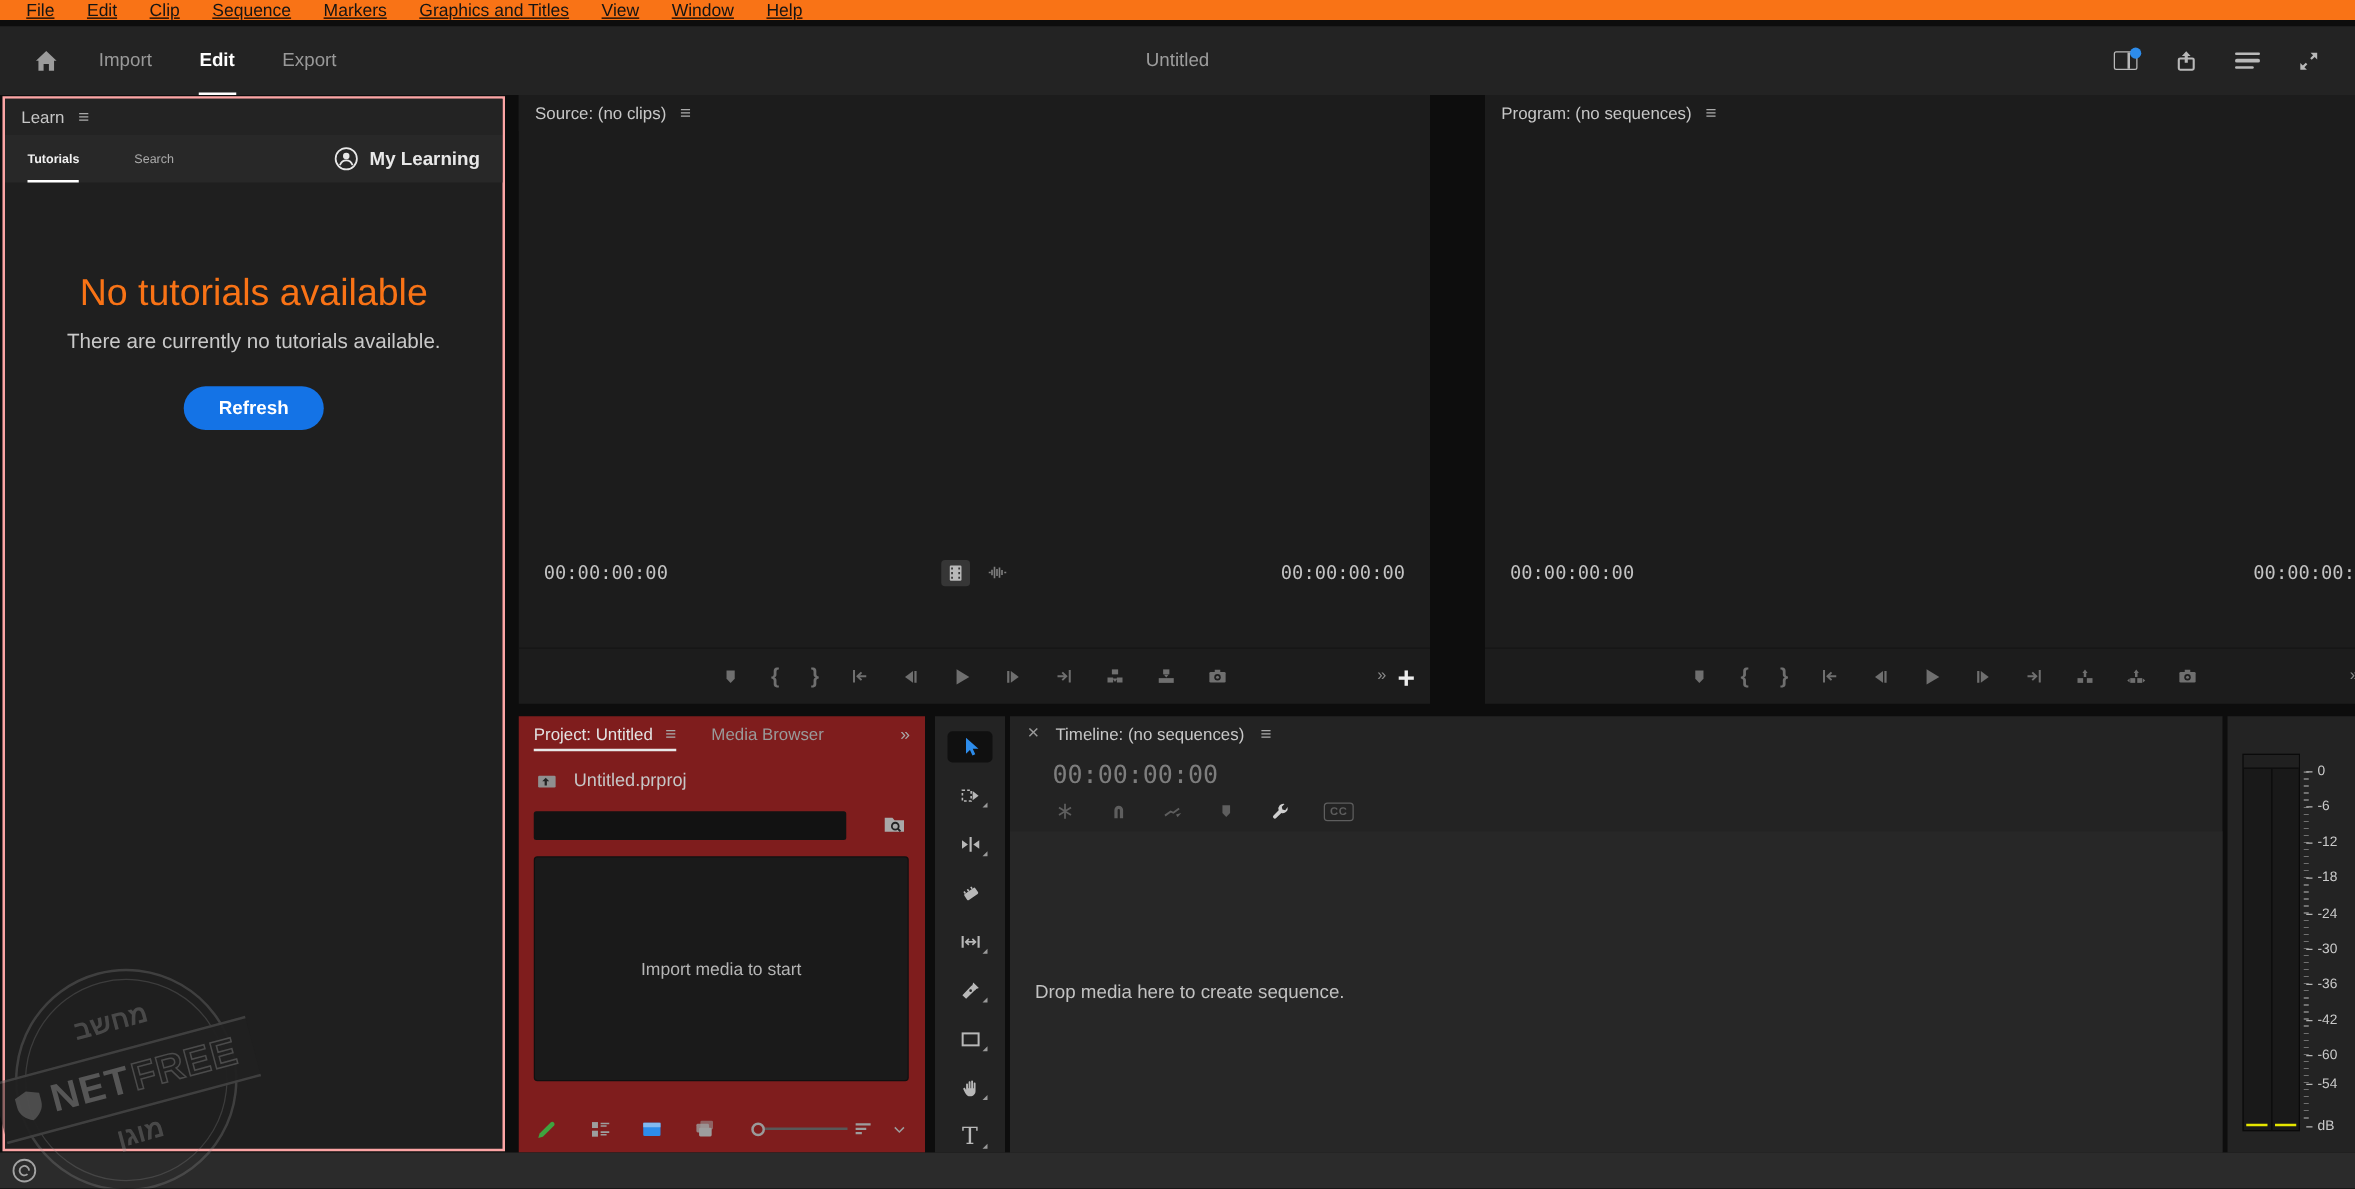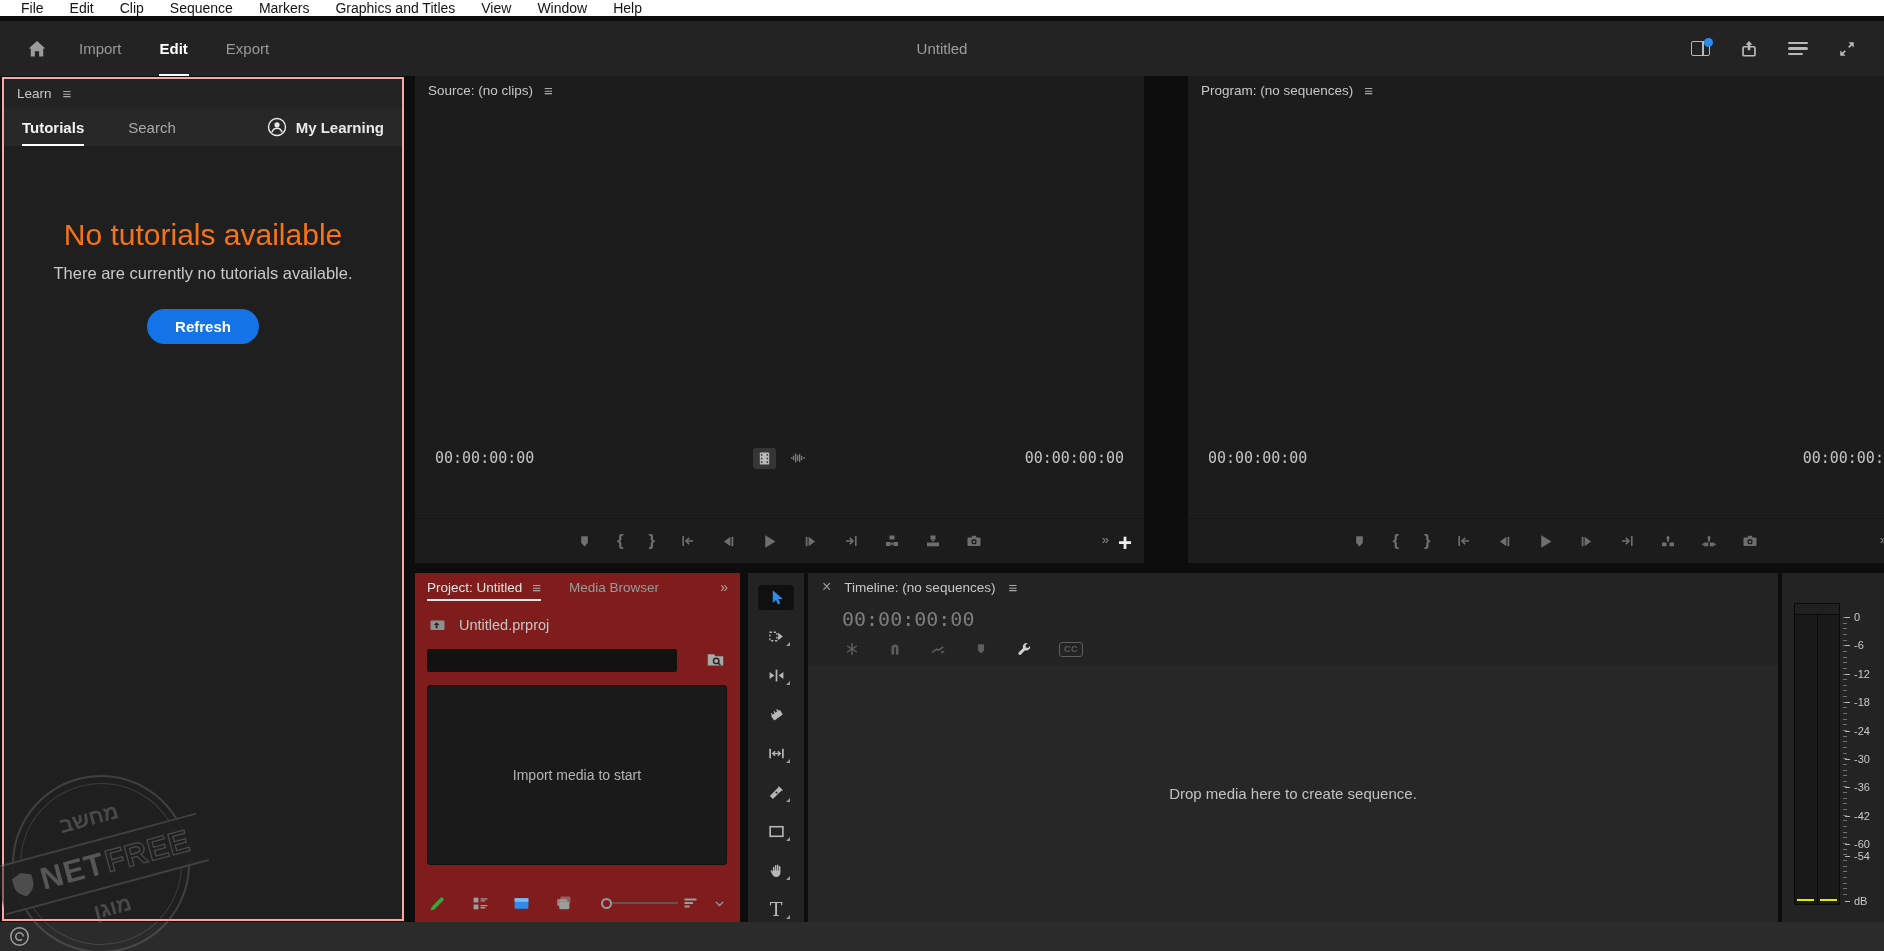--- a/index.html
+++ b/index.html
@@ -6,21 +6,21 @@
   html,body { background:#000; }
   #app {
     position:relative; width:1884px; height:951px; overflow:hidden;
     background:#0d0d0d; font-family:"Liberation Sans", sans-serif;
     -webkit-font-smoothing:antialiased; user-select:none;
   }
   svg { display:block; }
 
   
   .menubar { position:absolute; left:0; top:0; width:100%; height:16px;
-    background:#ffffff; display:flex; align-items:center; padding-left:8px; }
+    background:#f97316; display:flex; align-items:center; padding-left:8px;text-decoration:underline; }
   .menu-item { font-size:14px; color:#141414; padding:0 13px; height:100%;
     display:flex; align-items:center; cursor:default; }
 
   
   .header { position:absolute; left:0; top:21px; width:100%; height:55px;
     background:#232323; display:flex; align-items:center; }
   .home-btn { margin:0 32px 0 27px; color:#9b9b9b; }
   .htab { position:relative; height:100%; display:flex; align-items:center;
     font-size:15px; color:#999; margin-right:38px; }
   .htab.active { color:#fff; font-weight:bold; }
@@ -47,21 +47,21 @@
     font-size:13.5px; color:#c7c7c7; gap:11px; }
   .pmenu { font-size:15px; color:#a9a9a9; line-height:1; cursor:pointer; }
 
   
   .learn { left:2px; top:77px; width:402px; height:844px; background:#1f1f1f;
     border:2px solid #fca5a5; }
   .learn .phead { background:#232323; }
   .ltabs { height:38px; background:#282828; display:flex; align-items:center;
     padding:0 18px; }
   .ltab { position:relative; height:100%; display:flex; align-items:center;
-    font-size:15px; color:#a9a9a9; margin-right:44px; }
+    font-size:10px; color:#a9a9a9; margin-right:44px; }
   .ltab.active { color:#f2f2f2; font-weight:bold; }
   .ltab.active::after { content:""; position:absolute; left:0; right:0; bottom:0;
     height:2.5px; background:#fff; }
   .mylearn { margin-left:auto; display:flex; align-items:center; gap:9px;
     color:#e8e8e8; font-size:15px; font-weight:bold; }
   .lbody { text-align:center; }
   .empty-title { margin-top:72px; font-size:30px; font-weight:300; color:#f97316; }
   .empty-sub { margin-top:12px; font-size:16.5px; color:#c9c9c9; }
   .refresh { margin-top:26px; display:inline-block; background:#1473e6; color:#fff;
     font-size:15px; font-weight:bold; border:none; border-radius:18px;
@@ -139,22 +139,22 @@
   .tl-close { color:#9a9a9a; font-size:16px; line-height:1; cursor:pointer; }
   .tl-tc { position:absolute; left:34px; top:34px;
     font-family:"DejaVu Sans Mono", monospace; font-size:20px; color:#7d7d7d; }
   .tlbar { position:absolute; top:64px; left:0; height:24px; display:flex;
     align-items:center; gap:27px; padding-left:36px; color:#5e5e5e; }
   .tlbar .bright { color:#cfcfcf; }
   .ccbadge { width:24px; height:15px; border:1.7px solid #5e5e5e; border-radius:3px;
     font-size:9px; font-weight:bold; display:flex; align-items:center;
     justify-content:center; letter-spacing:.5px; }
   .track { position:absolute; left:0; right:0; top:92px; bottom:0;
-    background:#272727; display:flex; align-items:center; justify-content:center;
-    color:#c2c2c2; font-size:15px; }
+    background:#272727; display:flex; align-items:center; justify-content:flex-start;
+    color:#c2c2c2; font-size:15px;padding-left:20px; }
 
   
   .meter { left:1782px; top:573px; width:102px; height:349px; background:#232323; }
   .mbox { position:absolute; left:12px; top:30px; width:46px; height:302px;
     background:#191919; border:1px solid #0a0a0a; }
   .mbox::before { content:""; position:absolute; left:50%; top:0; bottom:0;
     width:1px; background:#0a0a0a; }
   .mclip { position:absolute; left:0; right:0; top:0; height:11px;
     border-bottom:1px solid #0a0a0a; background:#202020; }
   .mline { position:absolute; bottom:3px; width:17px; height:2px; background:#e6e600; }
@@ -623,21 +623,21 @@
     <div class="mticks"></div>
     <span class="mlabel" style="top:38px">0</span>
     <span class="mlabel" style="top:66px">-6</span>
     <span class="mlabel" style="top:95px">-12</span>
     <span class="mlabel" style="top:123px">-18</span>
     <span class="mlabel" style="top:152px">-24</span>
     <span class="mlabel" style="top:180px">-30</span>
     <span class="mlabel" style="top:208px">-36</span>
     <span class="mlabel" style="top:237px">-42</span>
     <span class="mlabel" style="top:265px">-60</span>
-    <span class="mlabel" style="top:277px">-54</span>
+    <span class="mlabel" style="top:288px">-54</span>
     <span class="mlabel" style="top:322px">dB</span>
   </div>
 
   <div class="statusbar">
     <span class="cc-cloud">
       <svg width="21" height="21" viewBox="0 0 20 20" fill="none" stroke="currentColor" stroke-width="1.4">
           <circle cx="10" cy="10" r="8.3"></circle>
           <path d="M13.6 10a3.6 3.6 0 10-1.2 2.7"></path>
         </svg>
     </span>

